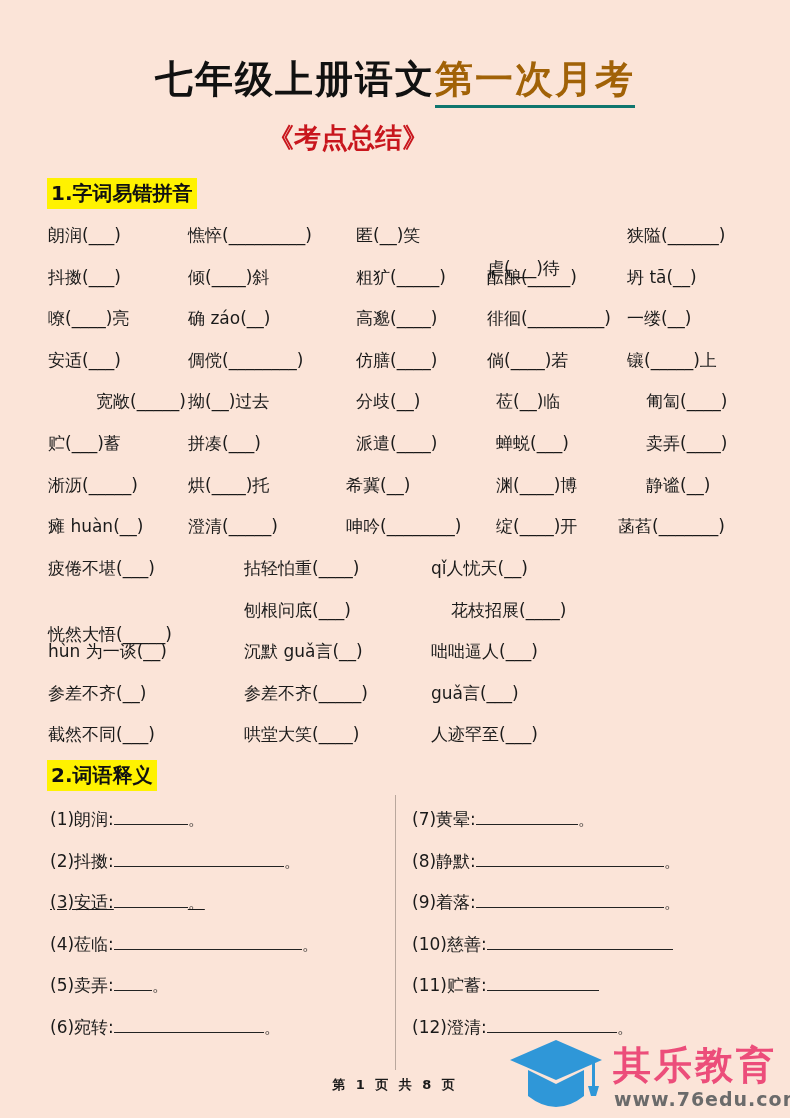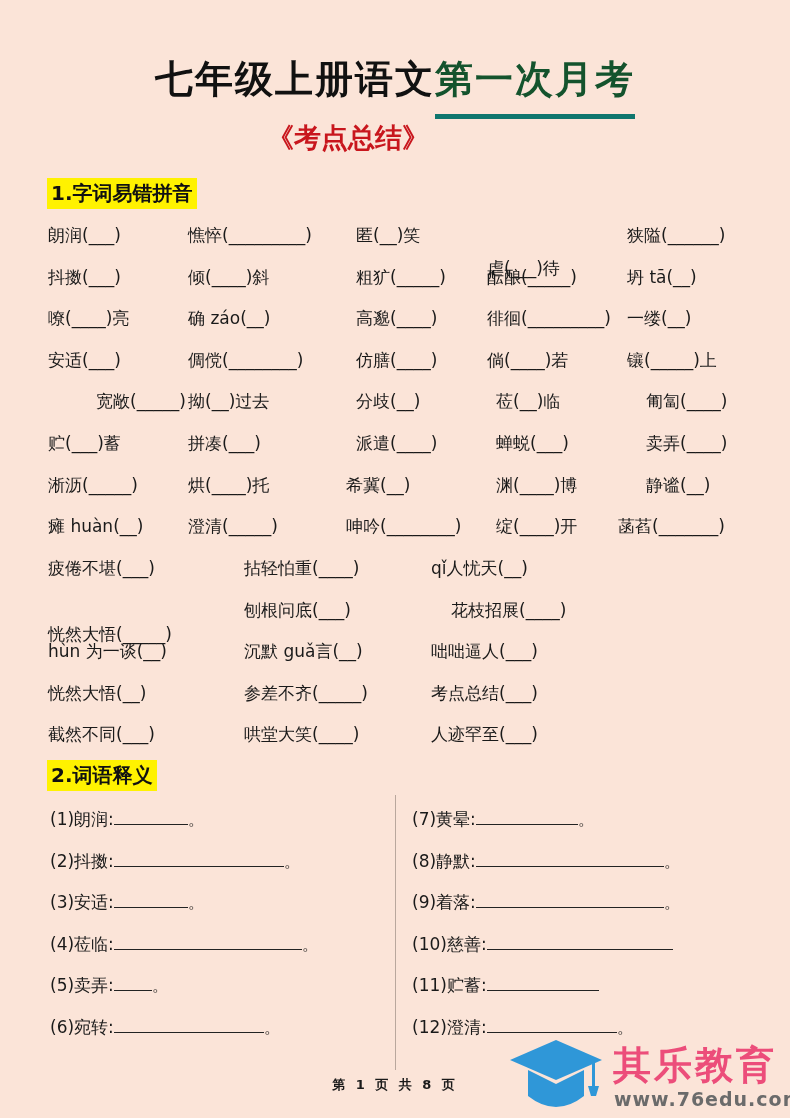--- a/index.html
+++ b/index.html
@@ -7,21 +7,21 @@
     width:790px; height:1118px; overflow:hidden;
     background:#fbe4d8;
     font-family:"DejaVu Sans","Liberation Sans",sans-serif;
     color:#1a1a1a;
     position:relative;
   }
   .title {
     position:absolute; top:54px; left:0; width:790px; text-align:center;
     font-size:38px; font-weight:bold; letter-spacing:2px; color:#111;
   }
-  .title .red { color:#14532d; border-bottom:5px solid #0f766e; padding-bottom:13px; }
+  .title .red { color:#a16207; border-bottom:3px solid #0f766e; padding-bottom:4px; }
   .subtitle {
     position:absolute; top:120px; left:0; width:696px; text-align:center;
     font-size:27px; font-weight:bold; color:#c8161d;
   }
   .sec-head {
     position:absolute; left:47px; background:#fff200; padding:2px 4px;
     font-size:20px; font-weight:bold; color:#111;
   }
   .row { position:absolute; left:0; width:638px; height:30px; font-size:17px; }
   .cell { position:absolute; white-space:pre; }
@@ -109,37 +109,37 @@
       <span class="cell" style="left: 48px; margin-top: 24px;">恍然大悟(_____)</span>
       <span class="cell" style="left: 244px;">刨根问底(___)</span>
       <span class="cell" style="left: 431px; margin-left: 20px;">花枝招展(____)</span>
     </div>
     <div class="row" style="top: 640.2px;">
       <span class="cell" style="left: 48px;">hùn 为一谈(__)</span>
       <span class="cell" style="left: 244px;">沉默 guǎ言(__)</span>
       <span class="cell" style="left: 431px;">咄咄逼人(___)</span>
     </div>
     <div class="row" style="top: 681.8px;">
-      <span class="cell" style="left: 48px;">恍然大悟(__)</span>
+      <span class="cell" style="left: 48px;">参差不齐(__)</span>
       <span class="cell" style="left: 244px;">参差不齐(_____)</span>
-      <span class="cell" style="left: 431px;">考点总结(___)</span>
+      <span class="cell" style="left: 431px;">guǎ言(___)</span>
     </div>
     <div class="row" style="top: 723.4px;">
       <span class="cell" style="left: 48px;">截然不同(___)</span>
       <span class="cell" style="left: 244px;">哄堂大笑(____)</span>
       <span class="cell" style="left: 431px;">人迹罕至(___)</span>
     </div>
   </div>
 
 <div class="sec-head" style="top:760px">2.词语释义</div>
 <div class="divider"></div>
 <div id="s2">
     <div class="def" style="left: 50px; top: 808px;"><span>(1)朗润:</span><span class="blank" style="width: 74px;"></span><span>。</span></div>
     <div class="def" style="left: 50px; top: 849.6px;"><span>(2)抖擞:</span><span class="blank" style="width: 170px;"></span><span>。</span></div>
-    <div class="def" style="left: 50px; top: 891.2px;"><span>(3)安适:</span><span class="blank" style="width: 74px;"></span><span>。</span></div>
+    <div class="def" style="left: 50px; top: 891.2px; text-decoration: underline;"><span>(3)安适:</span><span class="blank" style="width: 74px;"></span><span>。</span></div>
     <div class="def" style="left: 50px; top: 932.8px;"><span>(4)莅临:</span><span class="blank" style="width: 188px;"></span><span>。</span></div>
     <div class="def" style="left: 50px; top: 974.4px;"><span>(5)卖弄:</span><span class="blank" style="width: 38px;"></span><span>。</span></div>
     <div class="def" style="left: 50px; top: 1016px;"><span>(6)宛转:</span><span class="blank" style="width: 150px;"></span><span>。</span></div>
     <div class="def" style="left: 412px; top: 808px;"><span>(7)黄晕:</span><span class="blank" style="width: 102px;"></span><span>。</span></div>
     <div class="def" style="left: 412px; top: 849.6px;"><span>(8)静默:</span><span class="blank" style="width: 188px;"></span><span>。</span></div>
     <div class="def" style="left: 412px; top: 891.2px;"><span>(9)着落:</span><span class="blank" style="width: 188px;"></span><span>。</span></div>
     <div class="def" style="left: 412px; top: 932.8px;"><span>(10)慈善:</span><span class="blank" style="width: 186px;"></span><span></span></div>
     <div class="def" style="left: 412px; top: 974.4px;"><span>(11)贮蓄:</span><span class="blank" style="width: 112px;"></span><span></span></div>
     <div class="def" style="left: 412px; top: 1016px;"><span>(12)澄清:</span><span class="blank" style="width: 130px;"></span><span>。</span></div>
   </div>

